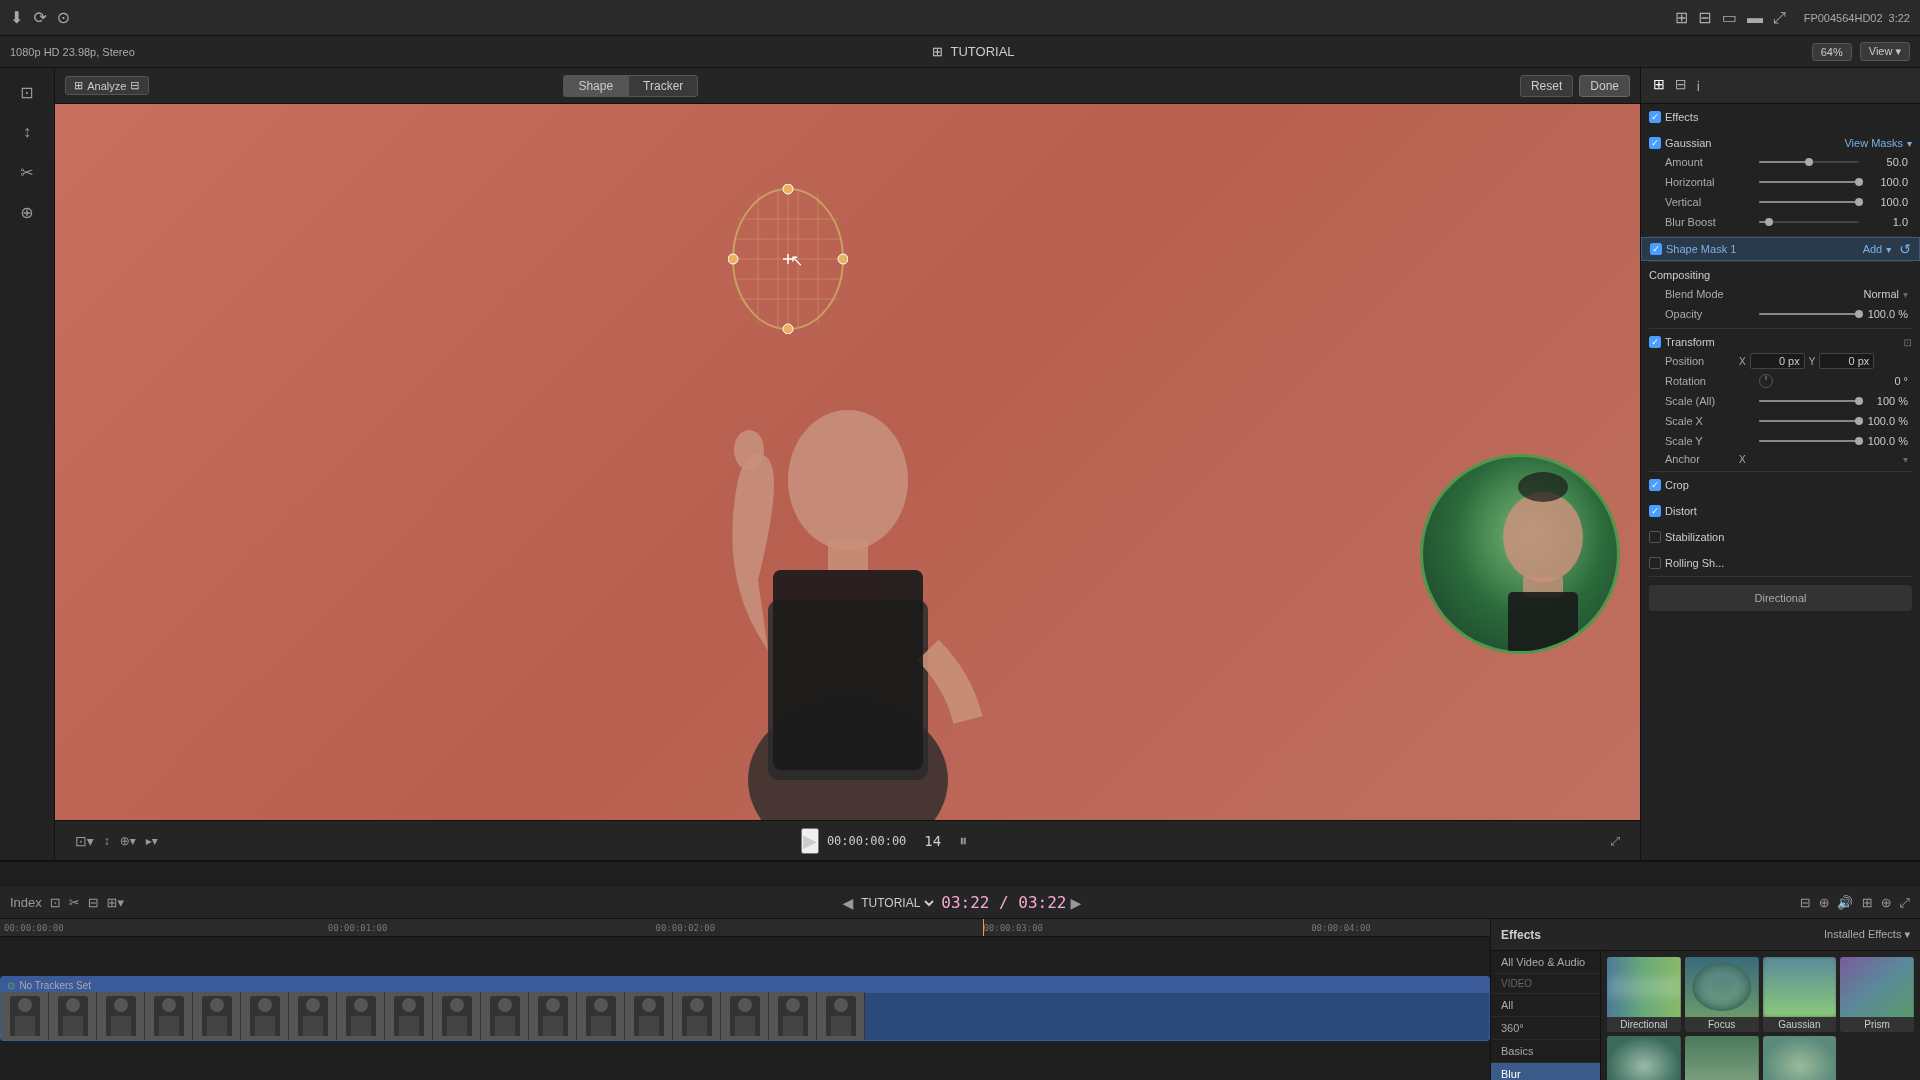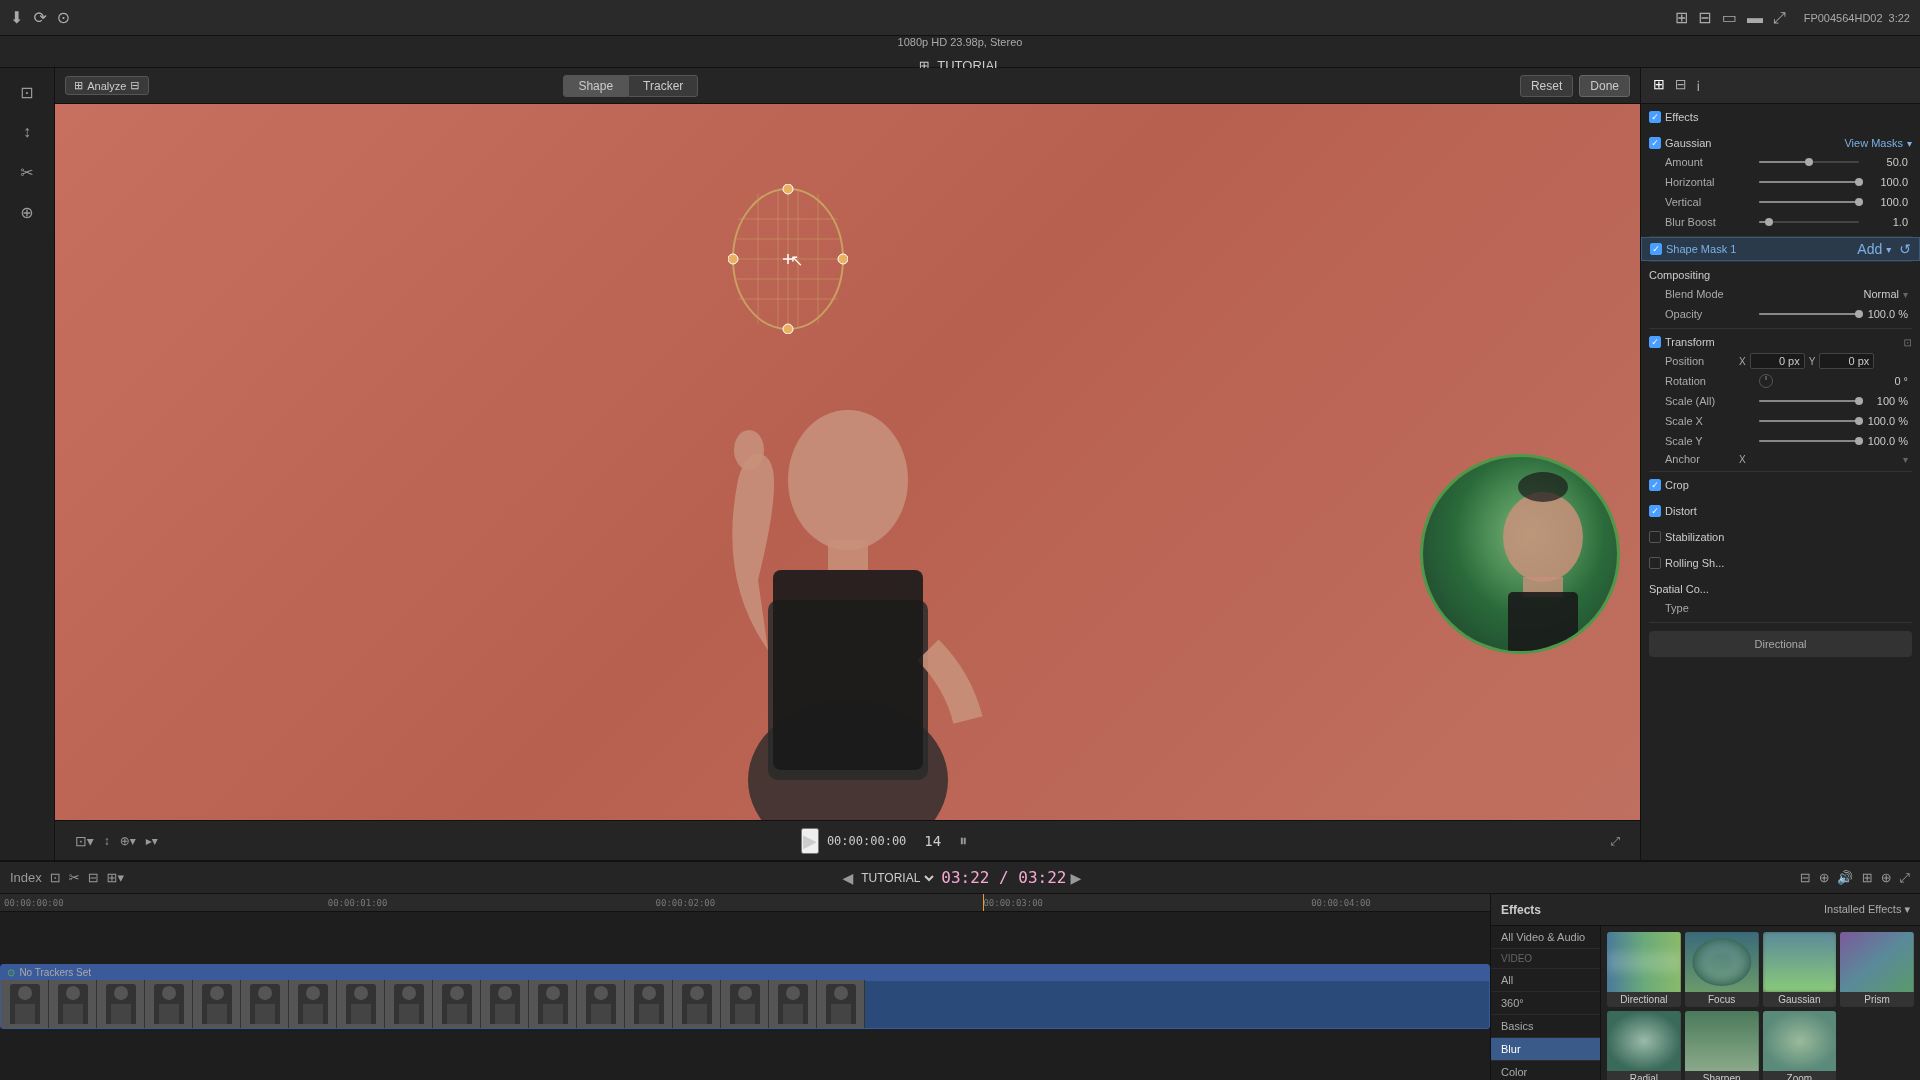--- a/index.html
+++ b/index.html
@@ -5,21 +5,21 @@
     * { box-sizing: border-box; margin: 0; padding: 0; }
     body { background: #1a1a1a; color: #ccc; font-family: -apple-system, BlinkMacSystemFont, 'Segoe UI', sans-serif; font-size: 12px; width: 1920px; height: 1080px; overflow: hidden; display: flex; flex-direction: column; }
 
     
     .top-bar { height: 36px; background: #2a2a2a; border-bottom: 1px solid #111; display: flex; align-items: center; padding: 0 10px; gap: 10px; flex-shrink: 0; }
     .top-bar-icon { color: #aaa; font-size: 16px; cursor: pointer; }
     .top-bar-spacer { flex: 1; }
     .top-bar-info { color: #aaa; font-size: 11px; }
 
     
-    .second-bar { height: 32px; background: #252525; border-bottom: 1px solid #111; display: flex; align-items: center; padding: 0 10px; gap: 10px; flex-shrink: 0; flex-direction: column; }
+    .second-bar { height: 32px; background: #252525; border-bottom: 1px solid #111; display: flex; align-items: center; padding: 0 10px; gap: 10px; flex-shrink: 0; }
     .info-text { color: #aaa; font-size: 11px; }
     .title-text { flex: 1; text-align: center; color: #ccc; font-size: 13px; font-weight: 500; }
     .view-controls { display: flex; align-items: center; gap: 8px; }
     .btn-small { background: #3a3a3a; border: 1px solid #555; color: #ccc; padding: 2px 8px; border-radius: 3px; cursor: pointer; font-size: 11px; }
 
     
     .main-layout { flex: 1; display: flex; overflow: hidden; }
 
     
     .left-sidebar { width: 55px; background: #222; border-right: 1px solid #111; display: flex; flex-direction: column; align-items: center; padding: 6px 0; gap: 4px; flex-shrink: 0; }
@@ -68,32 +68,32 @@
     .effect-label { color: #ccc; font-size: 11px; flex: 1; }
     .effect-row { display: flex; align-items: center; padding: 2px 12px 2px 24px; gap: 4px; min-height: 20px; }
     .effect-row-label { color: #aaa; font-size: 11px; width: 90px; flex-shrink: 0; }
     .effect-slider { flex: 1; height: 2px; background: #444; border-radius: 1px; position: relative; }
     .effect-slider-fill { height: 100%; background: #888; border-radius: 1px; }
     .effect-slider-thumb { position: absolute; top: 50%; transform: translate(-50%, -50%); width: 8px; height: 8px; background: #aaa; border-radius: 50%; }
     .effect-value { color: #ccc; font-size: 11px; width: 45px; text-align: right; flex-shrink: 0; }
 
     .mask-header { display: flex; align-items: center; padding: 3px 8px; gap: 4px; background: #2a3a4a; border: 1px solid #3a5a7a; }
     .mask-label { color: #7ab0e8; font-size: 11px; flex: 1; }
-    .add-btn { color: #7ab0e8; font-size: 14px; cursor: pointer; }
+    .add-btn { color: #7ab0e8; font-size: 11px; cursor: pointer; }
 
     .coord-row { display: flex; align-items: center; padding: 2px 12px 2px 24px; gap: 4px; }
     .coord-label { color: #aaa; font-size: 11px; width: 70px; }
     .coord-x-label { color: #aaa; font-size: 10px; }
     .coord-input { background: #1a1a1a; border: 1px solid #444; color: #ccc; padding: 1px 4px; font-size: 11px; width: 55px; text-align: right; border-radius: 2px; }
     .rotation-dial { width: 14px; height: 14px; border: 1px solid #555; border-radius: 50%; position: relative; }
     .rotation-dial-mark { position: absolute; top: 1px; left: 50%; width: 1px; height: 4px; background: #888; transform: translateX(-50%); }
 
     
     .bottom-section { height: 220px; background: #1e1e1e; border-top: 2px solid #111; display: flex; flex-direction: column; flex-shrink: 0; }
-    .timeline-controls { height: 32px; background: #252525; border-bottom: 1px solid #111; display: flex; align-items: center; padding: 0 10px; gap: 8px; }
+    .timeline-controls { height: 32px; background: #252525; border-bottom: 1px solid #111; display: flex; align-items: center; padding: 0 10px; gap: 8px; margin-top: 25px; }
     .timeline-ctrl-btn { color: #999; font-size: 13px; cursor: pointer; }
     .timeline-nav { display: flex; align-items: center; gap: 4px; margin-left: auto; }
     .timeline-nav-btn { color: #999; font-size: 14px; cursor: pointer; }
     .clip-name-select { background: transparent; border: none; color: #ccc; font-size: 12px; cursor: pointer; }
     .timecode-display { color: #f9a8d4; font-size: 16px; font-family: monospace; }
     .timeline-ruler { height: 18px; background: #2a2a2a; border-bottom: 1px solid #111; display: flex; align-items: center; padding: 0 4px; position: relative; overflow: hidden; }
 
     .track-area { flex: 1; display: flex; flex-direction: column; justify-content: center; padding: 6px 0; }
     .track-row { display: flex; align-items: center; gap: 0; height: 70px; }
     .track-clip { flex: 1; height: 65px; background: #2a4a7a; border: 1px solid #3a5a9a; border-radius: 3px; position: relative; overflow: hidden; display: flex; align-items: center; }
@@ -454,28 +454,20 @@
         </div>
       </div>
 
       <div class="effect-section">
         <div class="effect-header">
           <span class="checkbox-unchecked"></span>
           <span class="effect-label">Rolling Sh...</span>
         </div>
       </div>
 
-      <div class="effect-section">
-        <div class="effect-header">
-          <span class="effect-label">Spatial Co...</span>
-        </div>
-        <div class="effect-row">
-          <span class="effect-row-label">Type</span>
-        </div>
-      </div>
 
       <div class="panel-section-divider"></div>
 
 
       <div style="padding: 8px;">
         <div style="background:#333;border-radius:4px;padding:6px;text-align:center;">
           <span style="color:#aaa;font-size:11px;">Directional</span>
         </div>
       </div>
     </div>

